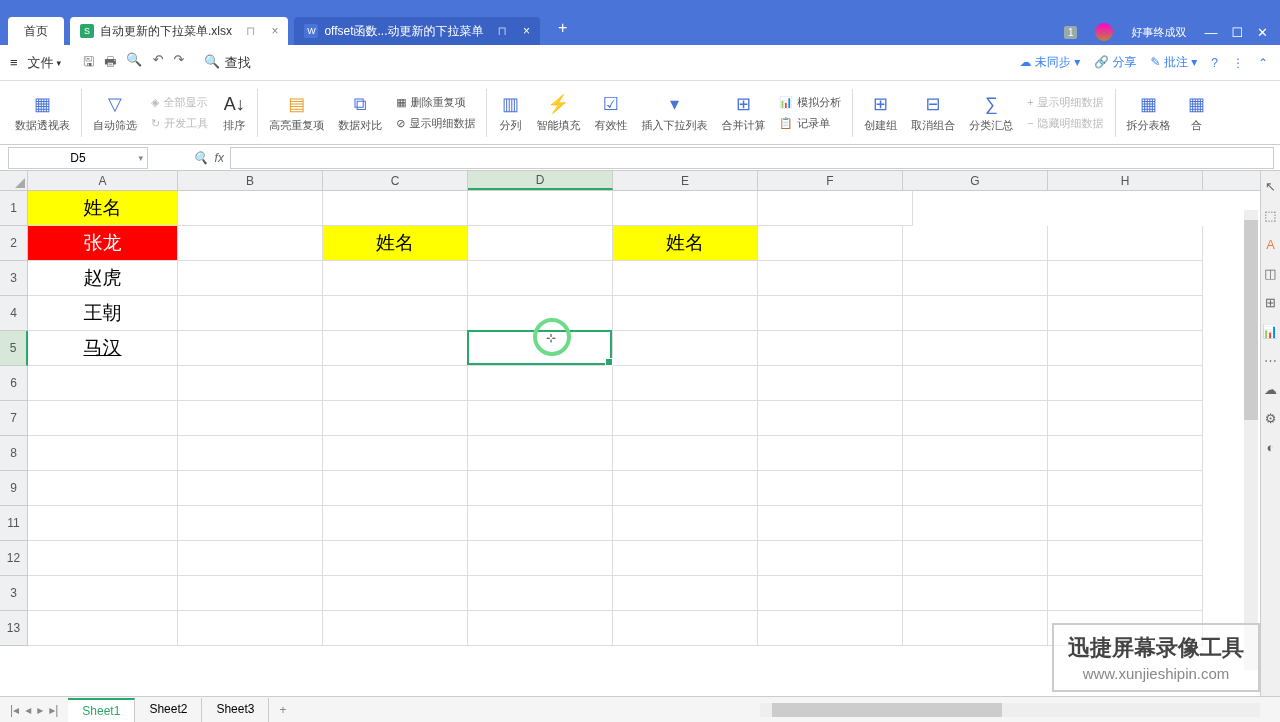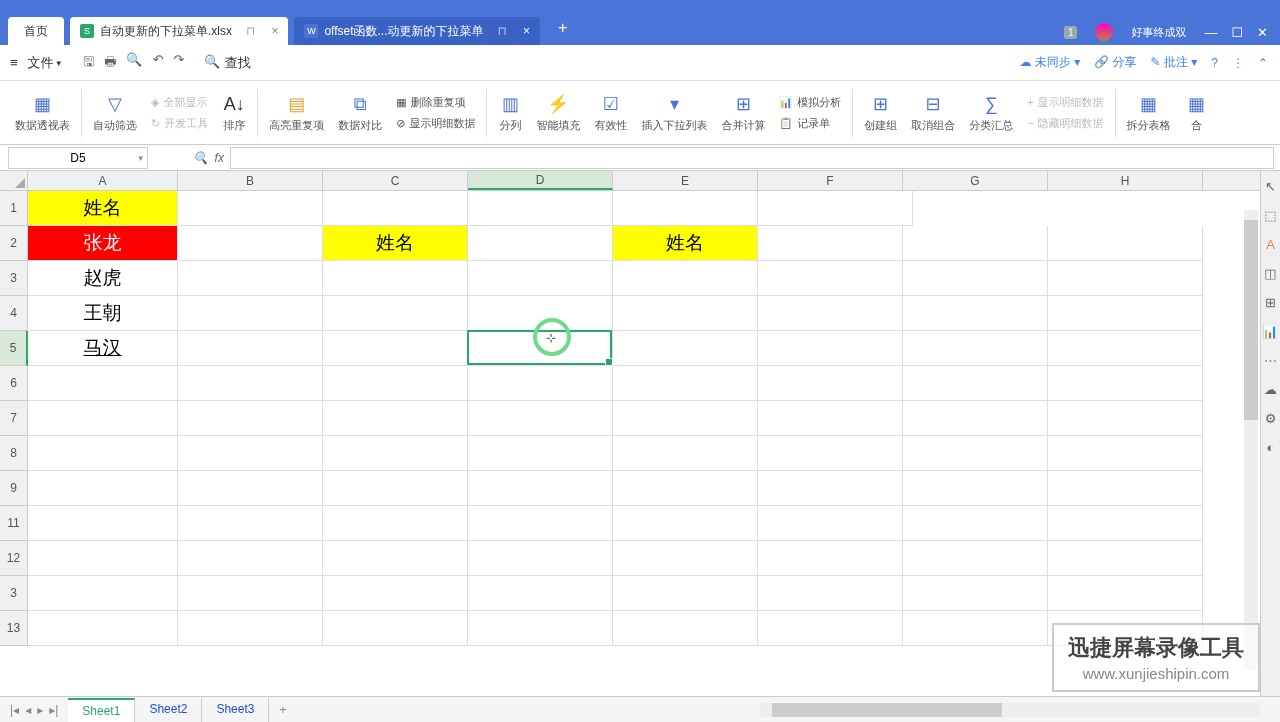--- a/index.html
+++ b/index.html
@@ -58,21 +58,21 @@
 .blue { background: #1f7bbf; color: #fff; }
 .selected-cell { position: absolute; border: 2px solid #2aa86c; pointer-events: none; }
 .selected-cell::after { content: ""; position: absolute; right: -3px; bottom: -3px; width: 6px; height: 6px; background: #2aa86c; border: 1px solid #fff; }
 .click-ring { position: absolute; width: 38px; height: 38px; border: 4px solid #6ddb8a; border-radius: 50%; pointer-events: none; }
 .click-cross { position: absolute; font-size: 12px; color: #333; pointer-events: none; }
 
 .right-strip { position: absolute; top: 0; right: 0; width: 20px; height: 100%; background: #f0f0f0; border-left: 1px solid #ccc; display: flex; flex-direction: column; align-items: center; gap: 14px; padding-top: 8px; font-size: 13px; color: #666; }
 
 .sheet-tabs { height: 26px; background: #f5f5f5; border-top: 1px solid #ccc; display: flex; align-items: center; font-size: 12px; }
 .sheet-tabs-nav { display: flex; gap: 6px; padding: 0 10px; color: #888; }
-.sheet-tab { padding: 4px 14px; border-right: 1px solid #ccc; color: #1d4ed8; }
+.sheet-tab { padding: 4px 14px; border-right: 1px solid #ccc; color: #000000; }
 .sheet-tab.active { background: #fff; color: #2aa86c; border-top: 2px solid #2aa86c; }
 .hscroll { margin-left: auto; width: 500px; height: 14px; background: #eee; position: relative; margin-right: 20px; }
 .hscroll-thumb { position: absolute; left: 12px; top: 0; width: 230px; height: 100%; background: #ccc; }
 
 .vscroll { position: absolute; right: 22px; top: 210px; width: 14px; height: 460px; background: #eee; }
 .vscroll-thumb { position: absolute; top: 10px; width: 100%; height: 200px; background: #ccc; }
 
 .watermark { position: absolute; right: 20px; bottom: 30px; border: 2px solid #ccc; padding: 8px 14px; background: rgba(255,255,255,0.6); text-align: center; font-family: SimHei, sans-serif; }
 .watermark-main { font-size: 22px; font-weight: bold; color: #444; }
 .watermark-sub { font-size: 15px; color: #888; margin-top: 2px; }

